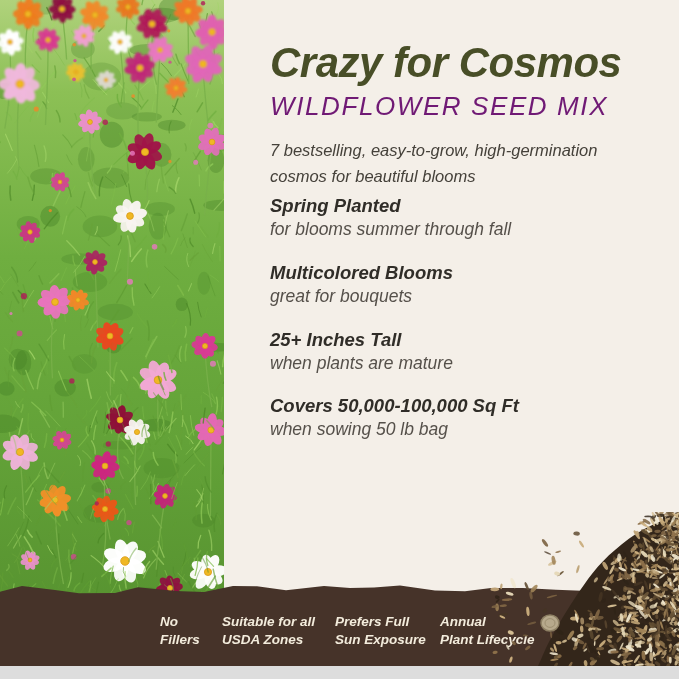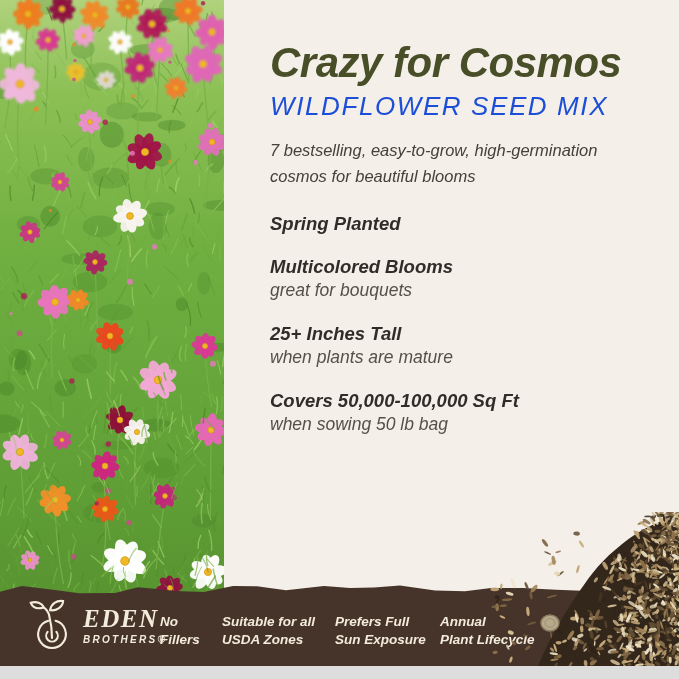--- a/index.html
+++ b/index.html
@@ -3,23 +3,23 @@
 <meta charset="utf-8">
 <style>
   html,body{margin:0;padding:0;background:#ddd;}
   .poster{
     position:relative;width:679px;height:666px;overflow:hidden;
     background:#f4efe8;font-family:"Liberation Sans",sans-serif;font-style:italic;
   }
   .field{position:absolute;left:0;top:0;z-index:1;display:block;}
   .content{position:absolute;left:270px;top:42px;width:398px;z-index:2;}
   .title{font-size:42px;font-weight:700;color:#484e27;margin:0;letter-spacing:-0.5px;line-height:1.02;}
-  .subtitle{font-size:26px;font-weight:400;color:#1d4ed8;letter-spacing:1.6px;margin:8px 0 0;line-height:1.05;}
+  .subtitle{font-size:26px;font-weight:400;color:#701a75;letter-spacing:1.6px;margin:8px 0 0;line-height:1.05;}
   .desc{font-size:16.5px;color:#45413a;margin:18px 0 0;line-height:1.55;max-width:382px;}
-  .features{margin-top:23px;}
+  .features{margin-top:5px;}
   .feature{margin-bottom:19px;}
   .f-title{font-size:18.5px;font-weight:700;color:#302d28;line-height:1.3;}
   .f-detail{font-size:17.5px;color:#55504a;line-height:1.35;}
   .bar-svg{position:absolute;left:0;bottom:0;z-index:3;display:block;}
   .bar-content{position:absolute;left:0;bottom:0;width:679px;height:84px;z-index:4;}
   .logo{position:absolute;left:28px;top:17px;display:flex;align-items:center;gap:7px;}
   .logo-icon{display:block;}
   .brand{font-family:"Liberation Serif",serif;font-size:25px;font-weight:700;color:#f3ecdc;letter-spacing:1.5px;line-height:1;}
   .brand-sub{font-size:10px;font-weight:700;color:#f3ecdc;letter-spacing:2.3px;margin-top:3px;}
   .badge{position:absolute;top:31px;font-size:13.5px;font-weight:700;color:#f3ecdc;line-height:17.5px;white-space:nowrap;}
@@ -1238,20 +1238,21 @@
     </svg>
 
   <main class="content">
     <h1 class="title">Crazy for Cosmos</h1>
     <h2 class="subtitle">WILDFLOWER SEED MIX</h2>
     <p class="desc">7 bestselling, easy-to-grow, high-germination cosmos for beautiful blooms</p>
 
     <section class="features">
       <div class="feature">
         <div class="f-title">Spring Planted</div>
+        <div class="f-detail">for blooms summer through fall</div>
       </div>
       <div class="feature">
         <div class="f-title">Multicolored Blooms</div>
         <div class="f-detail">great for bouquets</div>
       </div>
       <div class="feature">
         <div class="f-title">25+ Inches Tall</div>
         <div class="f-detail">when plants are mature</div>
       </div>
       <div class="feature">
@@ -1259,35 +1260,20 @@
         <div class="f-detail">when sowing 50 lb bag</div>
       </div>
     </section>
   </main>
 
   <svg id="bar-svg" class="bar-svg" width="679" height="84" viewBox="0 0 679 84">
       <path d="M0,84 L0,9.7 L22,3.9 L55,8.1 L79,11.3 L115,10.9 L138,5.2 L175,9.0 L204,10.0 L233,4.0 L257,4.2 L286,8.3 L324,4.0 L350,5.9 L374,5.5 L400,3.6 L435,8.5 L465,9.3 L491,6.0 L523,6.1 L556,7.7 L588,9.1 L617,4.6 L644,8.8 L666,12.3 L679,10.5 L679,84 Z" fill="#463329"></path>
     </svg>
 
   <div class="bar-content">
-    <div class="logo">
-      <svg class="logo-icon" width="48" height="52" viewBox="0 0 52 56">
-        <g fill="none" stroke="#f3ecdc" stroke-width="2.3" stroke-linecap="round">
-          <path d="M 29.9,23.5 A 15,15 0 1 1 22.1,23.5"></path>
-          <path d="M 30.8,35.5 A 6.3,6.3 0 1 1 21.2,35.5"></path>
-          <path d="M 26,42 C 26,33 25,26 23,18 C 22,14 20,11 17,9"></path>
-          <path d="M 17,9 C 10,11 5,9 3,4 C 9,2 15,4 17,9 Z"></path>
-          <path d="M 24,12 C 25,5 31,1 38,2 C 38,8 31,13 24,12 Z"></path>
-        </g>
-      </svg>
-      <div class="logo-text">
-        <div class="brand">EDEN</div>
-        <div class="brand-sub">BROTHERS®</div>
-      </div>
-    </div>
 
     <div class="badge badge-1">
       <div>No</div>
       <div>Fillers</div>
     </div>
     <div class="badge badge-3">
       <div>Prefers Full</div>
       <div>Sun Exposure</div>
     </div>
     <div class="badge badge-2">

